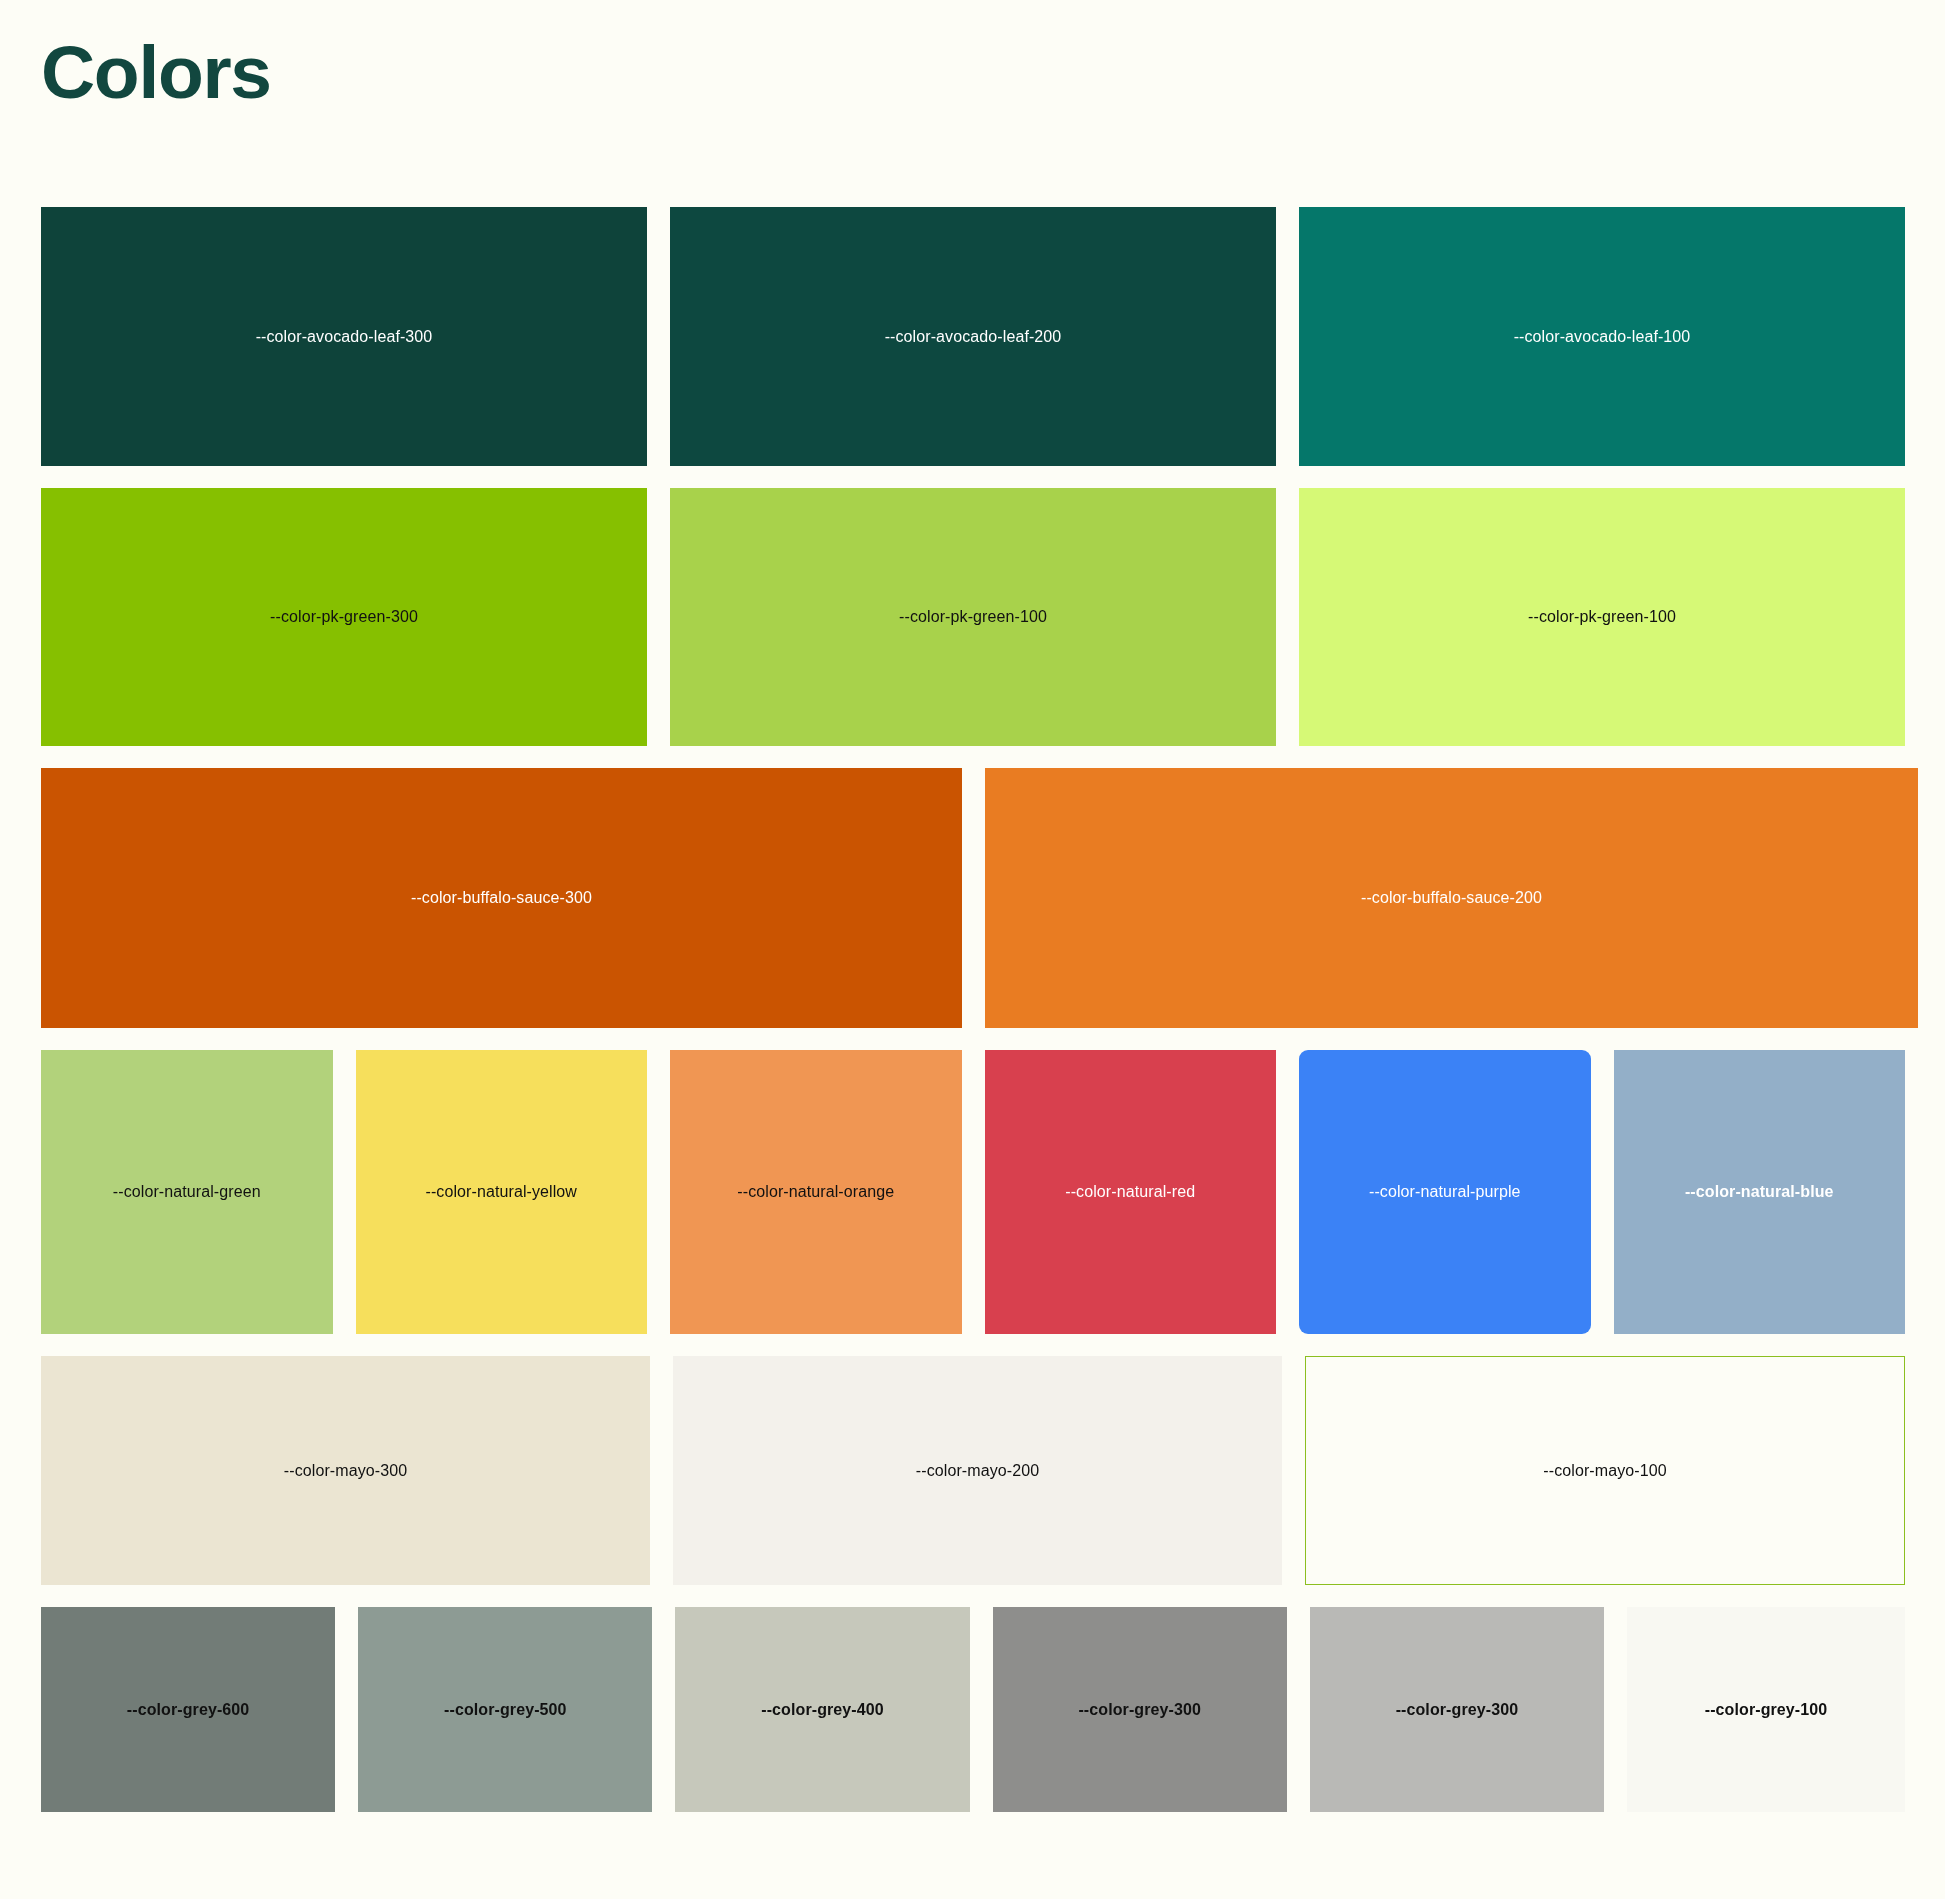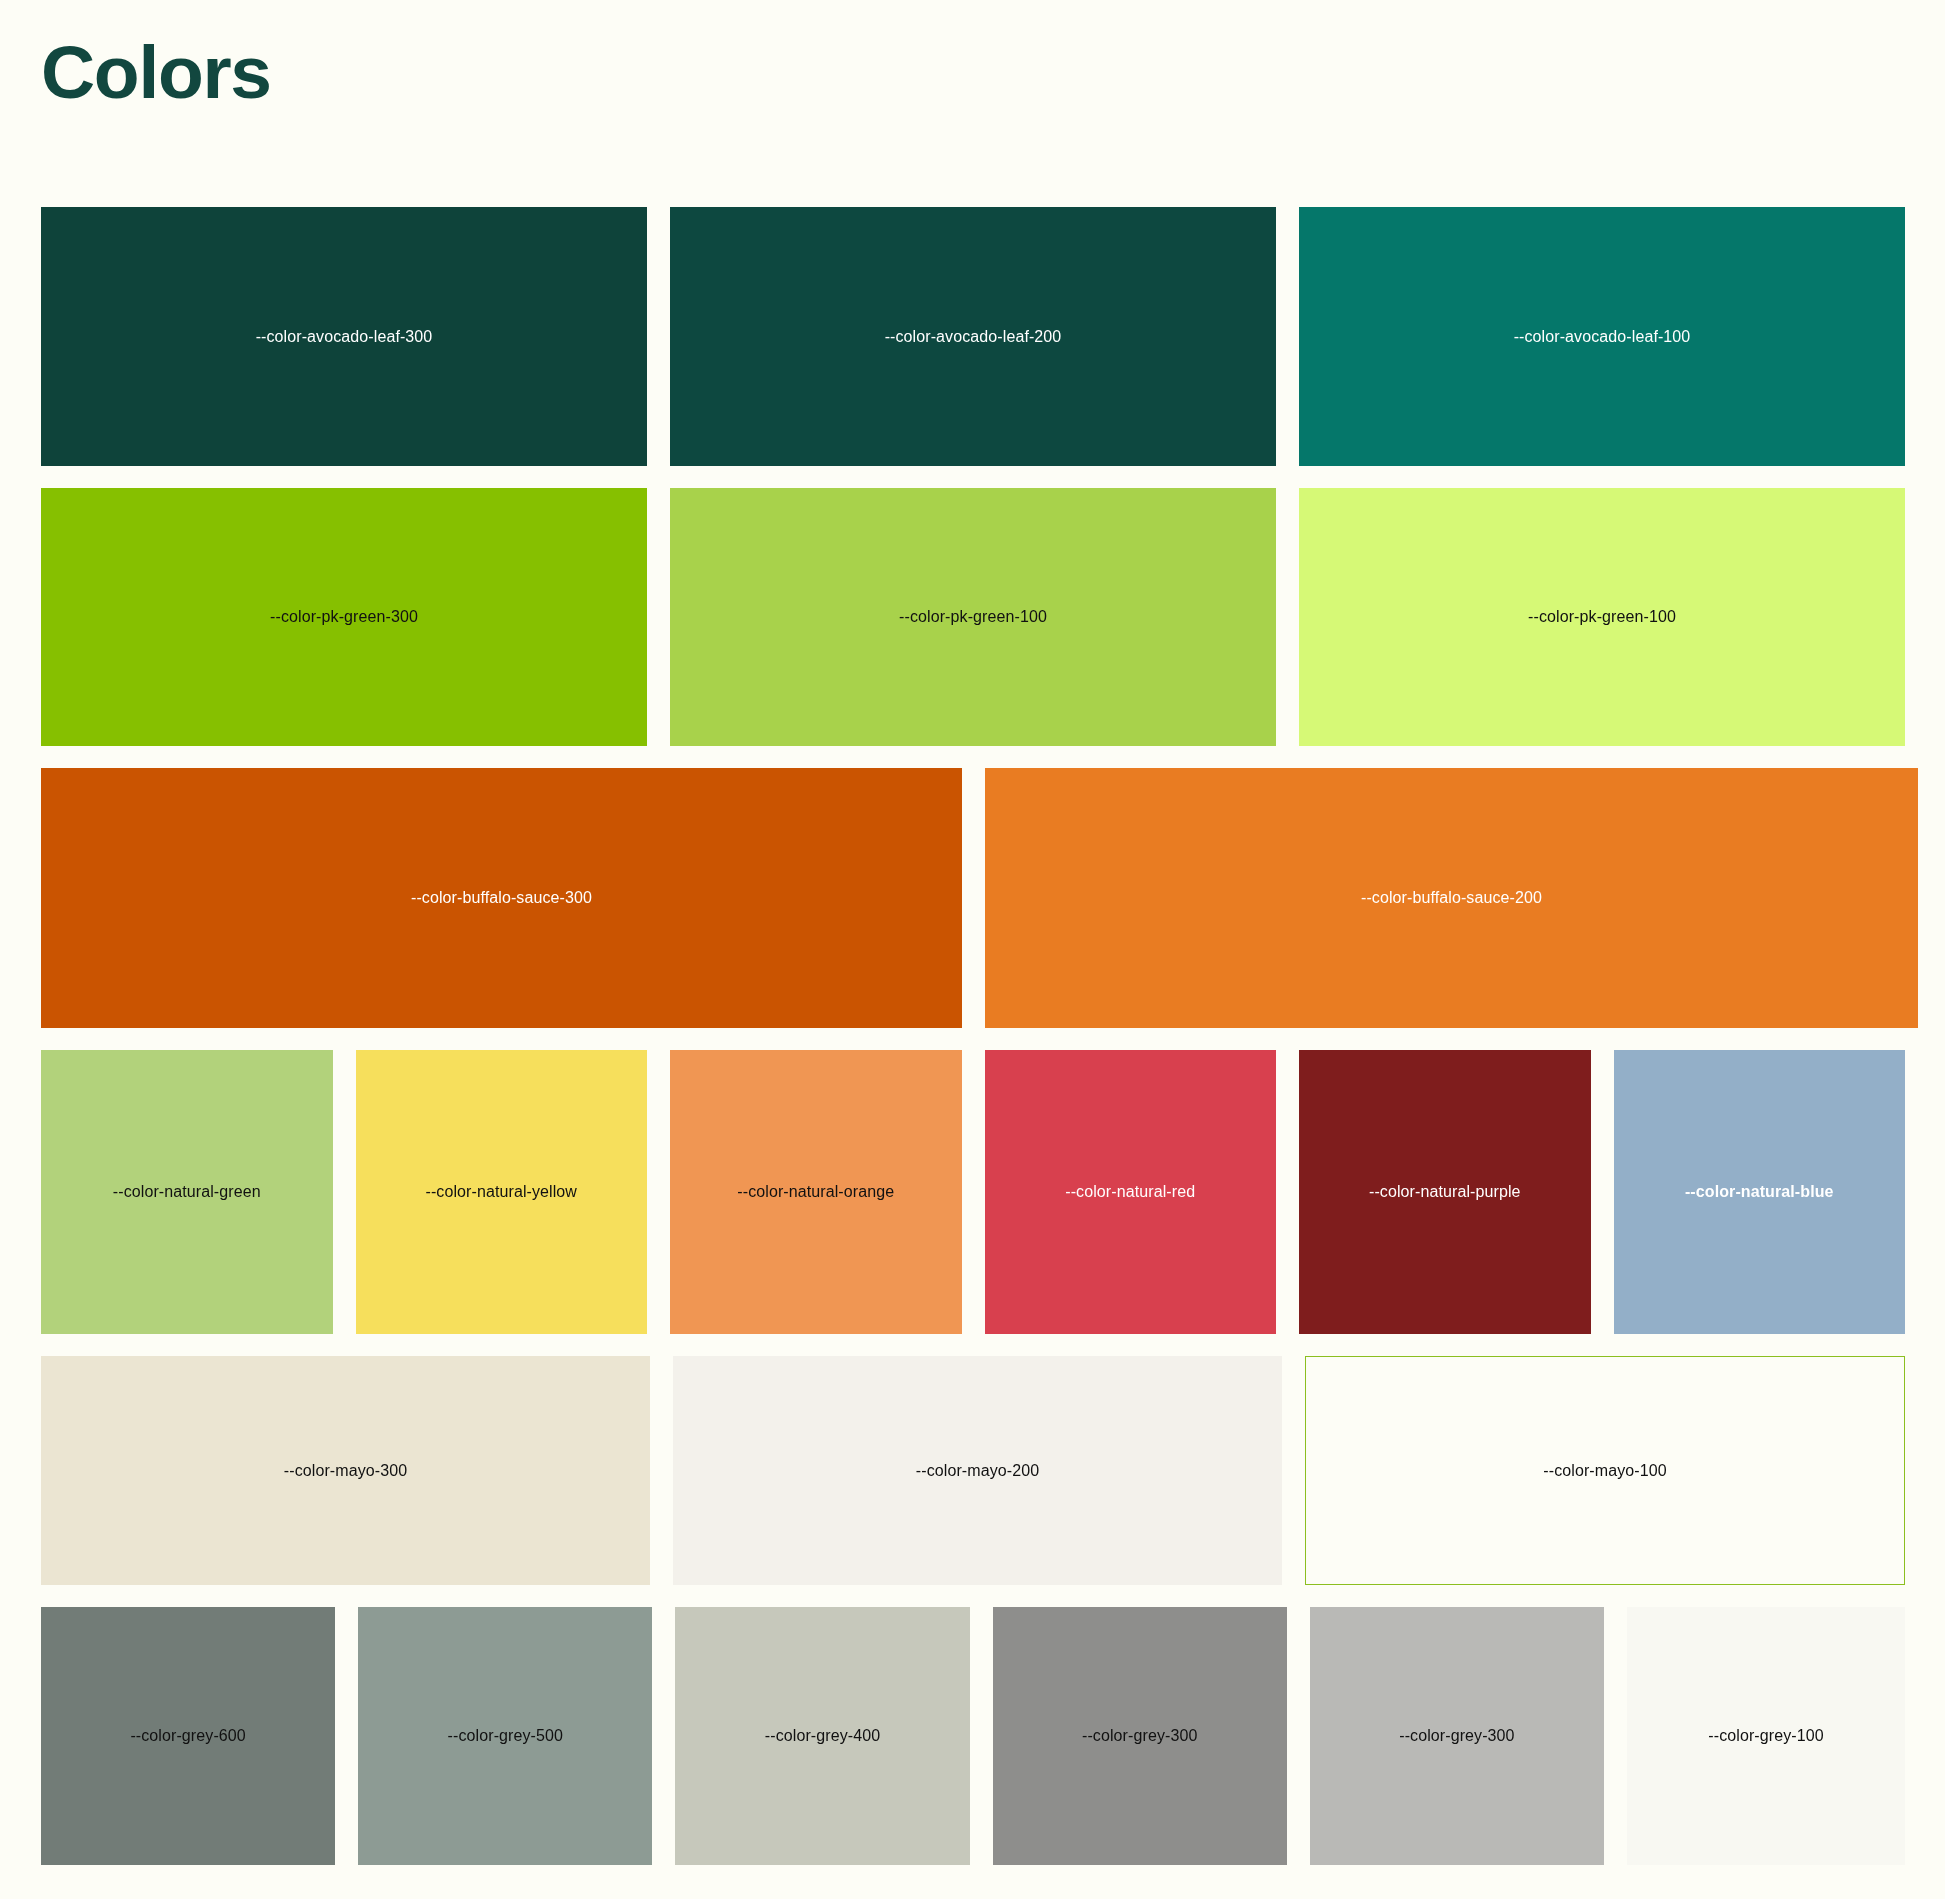--- a/index.html
+++ b/index.html
@@ -60,21 +60,21 @@
     line-height: 1;
     white-space: nowrap;
     text-align: center;
   }
   
   .row-1 .swatch { height: 259px; }
   .row-2 .swatch { height: 258px; }
   .row-3 .swatch { height: 260px; }
   .row-4 .swatch { height: 284px; }
   .row-5 .swatch { height: 229px; }
-  .row-6 .swatch { height: 258px; }
+  .row-6 .swatch { height: 205px; font-weight: bold; }
 
   
   .row-3 .swatch.sw-wide-a { flex: 0 0 921px; }
   .row-3 .swatch.sw-wide-b { flex: 0 0 933px; }
 
   
   .row-5 .swatch.sw-short { flex: 0 0 600px; }
   .row-6 .swatch.sw-short { flex: 0 0 278px; }
 
   .bordered {
@@ -131,21 +131,21 @@
       </div>
       <div class="swatch" style="background-color: rgb(246, 223, 92);">
         <span class="swatch-label text-dark" style="color: rgb(17, 17, 17);">--color-natural-yellow</span>
       </div>
       <div class="swatch" style="background-color: rgb(240, 150, 83);">
         <span class="swatch-label text-dark" style="color: rgb(17, 17, 17);">--color-natural-orange</span>
       </div>
       <div class="swatch" style="background-color: rgb(216, 64, 78);">
         <span class="swatch-label text-light" style="color: rgb(255, 255, 255);">--color-natural-red</span>
       </div>
-      <div class="swatch" style="background-color: #7f1d1d;">
+      <div class="swatch" style="background-color: #3b82f6; border-radius: 9px;">
         <span class="swatch-label text-light" style="color: rgb(255, 255, 255);">--color-natural-purple</span>
       </div>
       <div class="swatch" style="background-color: rgb(147, 175, 200); font-weight: bold;">
         <span class="swatch-label text-light" style="color: rgb(255, 255, 255);">--color-natural-blue</span>
       </div>
     </div>
 
     <div class="swatch-row row-5">
       <div class="swatch" style="background-color: rgb(235, 229, 210);">
         <span class="swatch-label text-dark" style="color: rgb(17, 17, 17);">--color-mayo-300</span>

